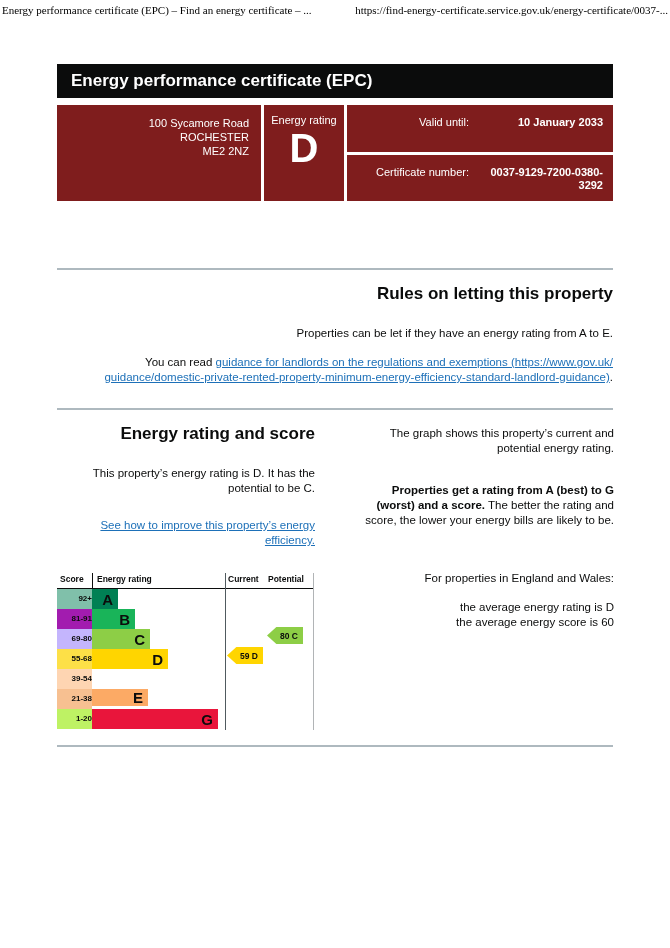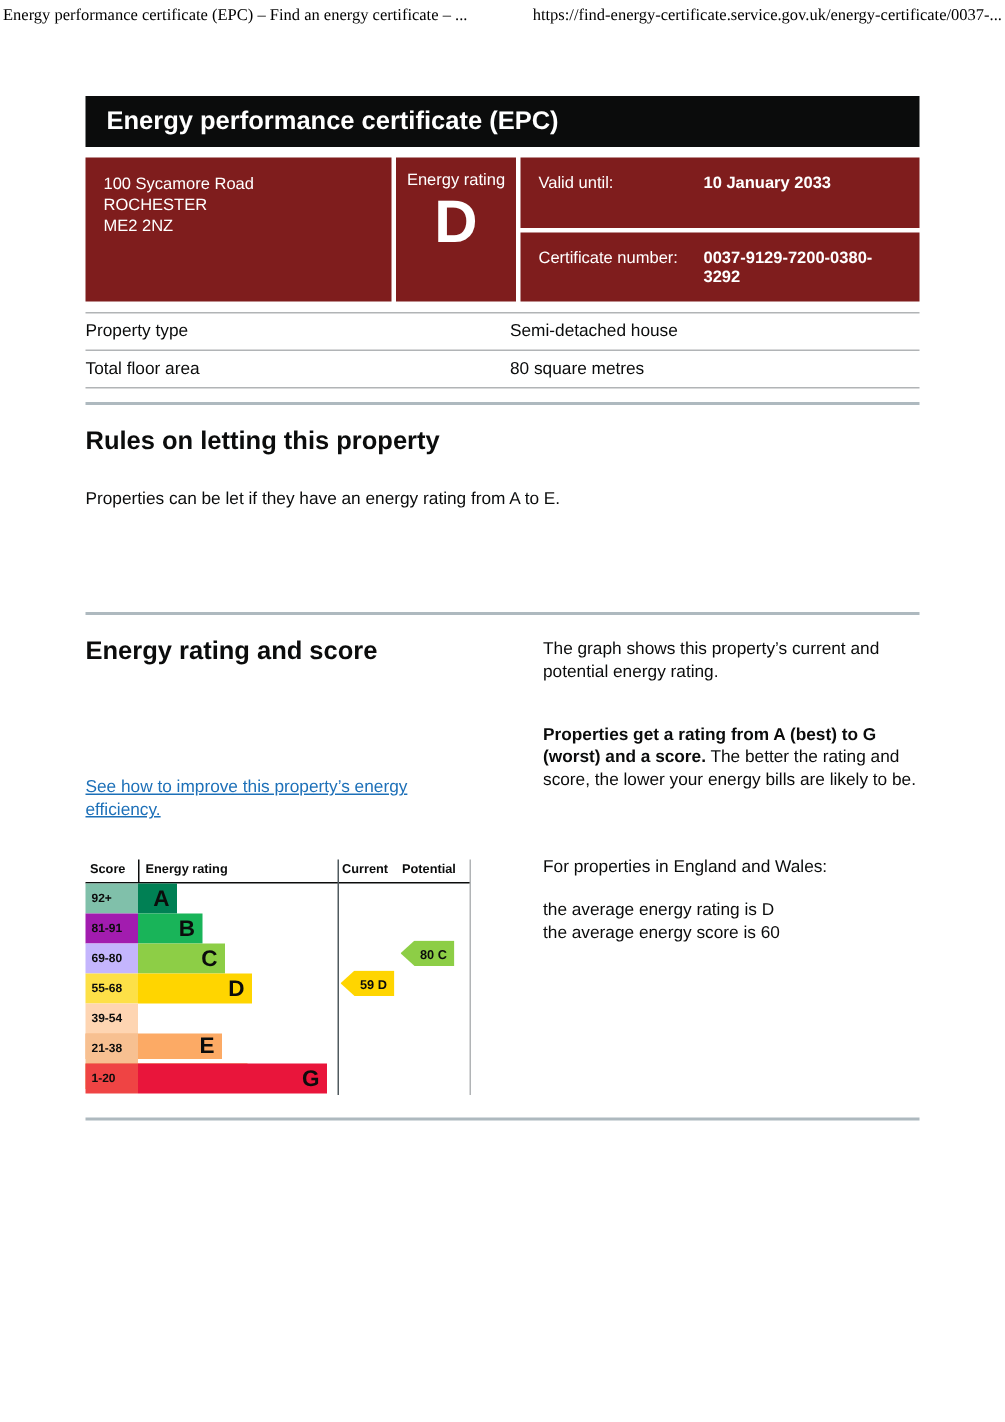--- a/index.html
+++ b/index.html
@@ -4,20 +4,21 @@
 <style>
   html, body { margin: 0; padding: 0; background: #fff; }
   .page {
     position: relative;
     width: 670px;
     height: 778px;
     background: #fff;
     font-family: "Liberation Sans", sans-serif;
     color: #0b0c0c;
     overflow: hidden;
+    text-align: right;
   }
   .print-meta {
     position: absolute;
     left: 2px; right: 2px;
     font-family: "Liberation Serif", serif;
     font-size: 11px;
     color: #000;
     display: flex;
     justify-content: space-between;
   }
@@ -133,42 +134,36 @@
         <span>Valid until:</span>
         <span class="val">10 January 2033</span>
       </div>
       <div class="blue-cell kv-cell">
         <span>Certificate number:</span>
         <span class="val">0037-9129-7200-0380-3292</span>
       </div>
     </div>
   </div>
 
-  <div class="content prop-table">
-    <div class="prop-row">
-      <span>Property type</span>
-      <span>Semi-detached house</span>
-    </div>
-    <div class="prop-row">
-      <span>Total floor area</span>
-      <span>80 square metres</span>
-    </div>
-  </div>
 
   <div class="content divider divider-1"></div>
 
   <h2 class="content sect rules-heading">Rules on letting this property</h2>
 
   <p class="content body-text rules-p1" style="margin:0;">Properties can be let if they have an energy rating from A to E.</p>
 
+  <p class="content body-text rules-p2" style="margin:0;">
+    <span>You can read </span><a href="#" class="gov-link">guidance for landlords on the regulations and exemptions (https://www.gov.uk/<wbr>guidance/domestic-private-rented-property-minimum-energy-efficiency-standard-landlord-guidance)</a><span>.</span>
+  </p>
 
   <div class="content divider divider-2"></div>
 
   <h2 class="content sect left-col rating-heading">Energy rating and score</h2>
 
+  <p class="content body-text left-col rating-intro" style="margin:0;">This property’s energy rating is D. It has the potential to be C.</p>
 
   <p class="content body-text left-col improve-link-wrap" style="margin:0;">
     <a href="#" class="gov-link">See how to improve this property’s energy efficiency.</a>
   </p>
 
   <p class="content body-text right-col graph-caption" style="margin:0;">The graph shows this property’s current and potential energy rating.</p>
 
   <p class="content body-text right-col averages-intro" style="margin:0;">For properties in England and Wales:</p>
 
   <p class="content body-text right-col explain-p" style="margin:0;">
@@ -210,21 +205,21 @@
         </div>
         <div class="band-row" style="top: 96px; flex-direction: column;">
           <div class="score-cell" style="background: rgb(254, 213, 178);">39-54</div>
           <div class="rating-bar" style="background: rgb(252, 170, 101); width: 91px;">E</div>
         </div>
         <div class="band-row" style="top: 116px; flex-direction: column;">
           <div class="score-cell" style="background: rgb(247, 192, 145);">21-38</div>
           <div class="rating-bar" style="background: rgb(239, 128, 35); width: 108px;">F</div>
         </div>
         <div class="band-row" style="top: 136px;">
-          <div class="score-cell" style="background: #ef4444;">1-20</div>
+          <div class="score-cell" style="background: #bef264;">1-20</div>
           <div class="rating-bar" style="background: rgb(233, 21, 59); width: 126px;">G</div>
         </div>
       </div>
     <div id="chart-arrows">
         <div class="epc-arrow" style="left: 170px; top: 74px; background: rgb(255, 213, 0);">59 D</div>
         <div class="epc-arrow" style="left: 210px; top: 54px; background: rgb(141, 206, 70);">80 C</div>
       </div>
   </div>
 
   <div class="content divider divider-3"></div>

